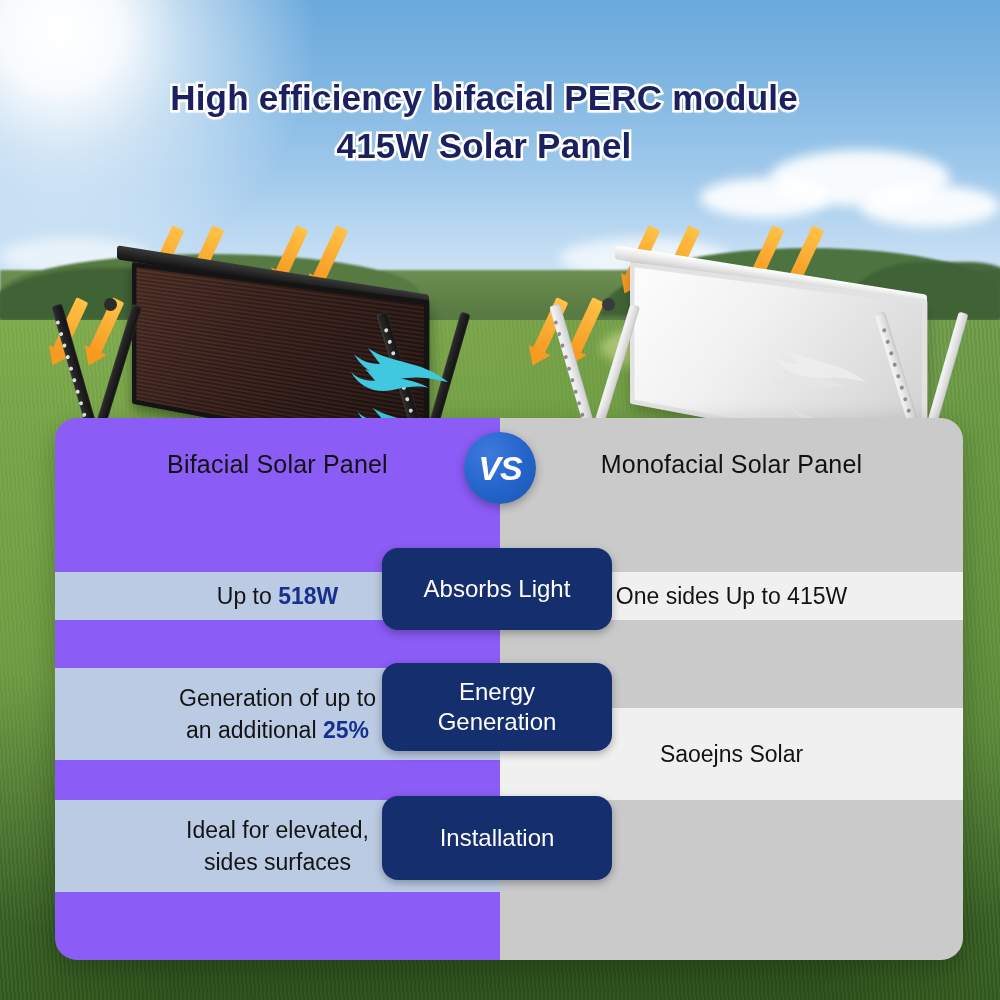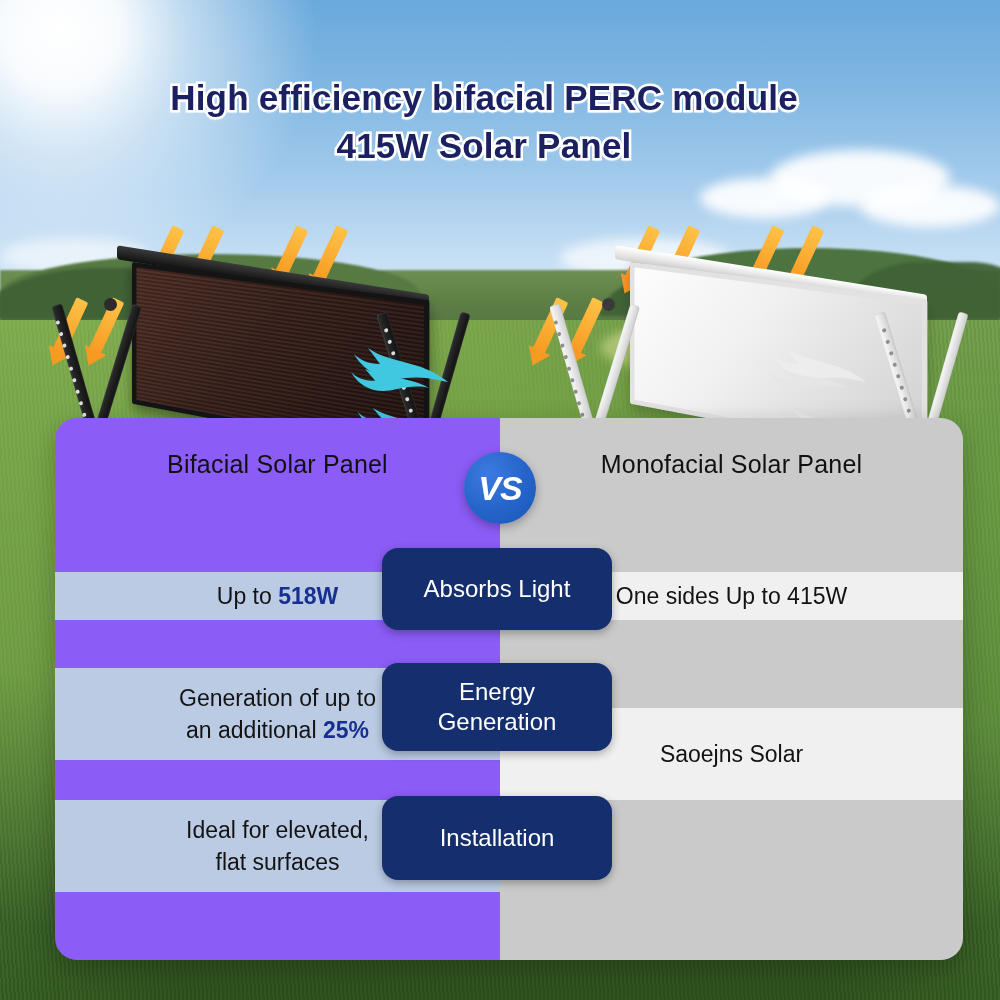--- a/index.html
+++ b/index.html
@@ -187,21 +187,21 @@
     font-size: 24px; line-height: 30px;
     box-shadow: 0 3px 9px rgba(0,0,0,.3);
   }
   .pill-1 { top: 548px; height: 82px; }
   .pill-2 { top: 663px; height: 88px; }
   .pill-3 { top: 796px; height: 84px; }
 
   
   .vs {
     position: absolute; z-index: 40;
-    left: 464px; top: 452px; width: 72px; height: 72px;
+    left: 464px; top: 432px; width: 72px; height: 72px;
     border-radius: 50%;
     background: radial-gradient(circle at 34% 30%, #3c7ade 0%, #2464c9 55%, #1b55b4 100%);
     display:flex; align-items:center; justify-content:center;
     box-shadow: 0 3px 10px rgba(0,0,0,.3);
   }
   .vs span {
     color:#fff; font-size: 34px; font-weight: bold;
     font-style: italic; letter-spacing: -1px;
   }
 </style>
@@ -406,21 +406,21 @@
           <div>Generation of up to</div>
           <div><span>an additional </span><span class="hl">25%</span></div>
         </div>
       </div>
 
       <div class="gap3"></div>
 
       <div class="row-cell left-cell r3">
         <div class="cell-text">
           <div>Ideal for elevated,</div>
-          <div>flat surfaces</div>
+          <div>sides surfaces</div>
         </div>
       </div>
     </div>
   </div>
 
   <div class="card-right">
     <div class="col-head">
       <span>Monofacial Solar Panel</span>
     </div>
     <div class="rows">

